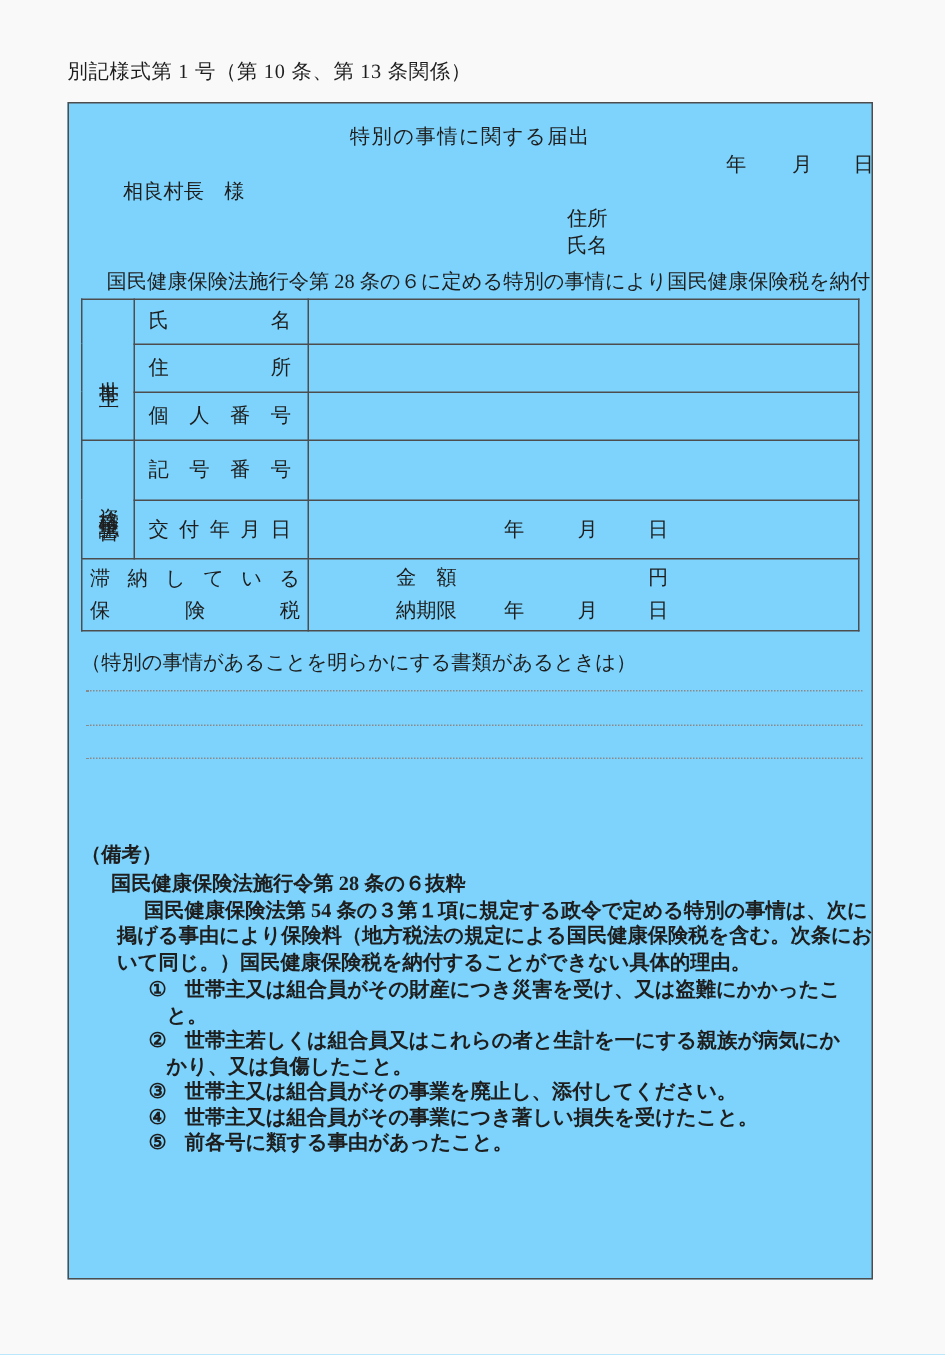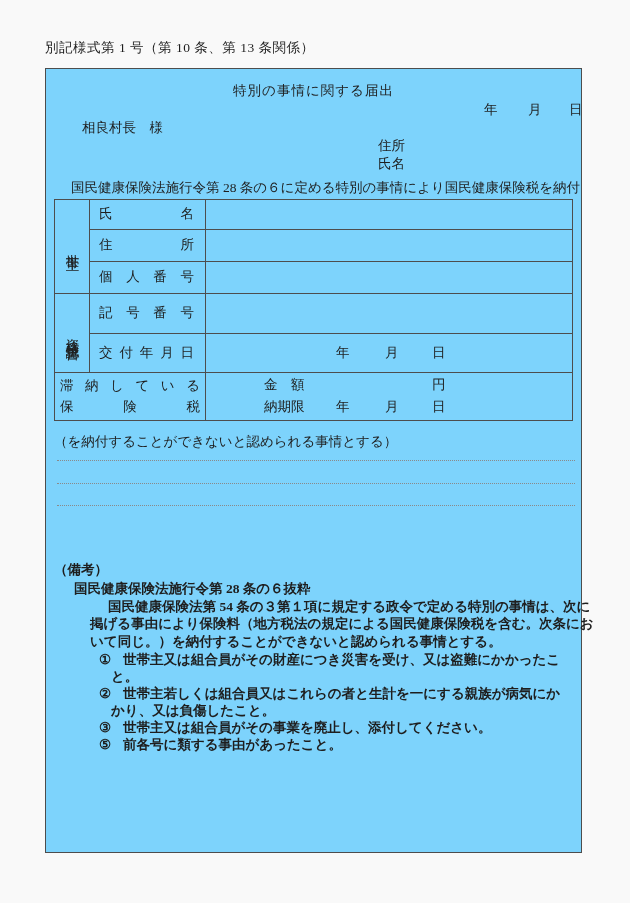--- a/index.html
+++ b/index.html
@@ -106,21 +106,21 @@
   .reason-line.l2 { height: 23px; }
   .reason-line.l3 { height: 22px; }
 
   .notes {
     margin-top: 54px;
     padding: 0 10px 0 8px;
     line-height: 19px;
     font-weight: bold;
   }
   .notes .indent1 { margin-left: 20px; }
-  .excerpt-body { margin-left: 36px; line-height: 17.5px; }
+  .excerpt-body { margin-left: 24px; line-height: 17.5px; }
   .excerpt-body .line { white-space: nowrap; }
   .excerpt-body .line.first { text-indent: 18px; }
   .ref-list { margin-top: 1px; }
   .ref-item {
     padding-left: 57px;
     text-indent: -12px;
     line-height: 17px;
   }
   .ref-item .num { margin-right: 12px; }
 </style>
@@ -244,45 +244,48 @@
             <span class="pos2 p16">納期限</span>
             <span class="pos2 p130">年</span>
             <span class="pos2 p180">月</span>
             <span class="pos2 p227">日</span>
           </div>
         </td>
       </tr>
     </tbody>
   </table>
 
-  <div class="reason-heading">（を納付することができないと認められる事情とする）</div>
+  <div class="reason-heading">（特別の事情があることを明らかにする書類があるときは）</div>
 
   <div class="reason-lines">
     <div class="reason-line l1"></div>
     <div class="reason-line l2"></div>
     <div class="reason-line l3"></div>
   </div>
 
   <div class="notes">
     <div>（備考）</div>
     <div class="indent1">国民健康保険法施行令第 28 条の６抜粋</div>
     <div class="excerpt-body">
       <div class="line first">国民健康保険法第 54 条の３第１項に規定する政令で定める特別の事情は、次に</div>
       <div class="line">掲げる事由により保険料（地方税法の規定による国民健康保険税を含む。次条にお</div>
-      <div class="line">いて同じ。）を納付することができないと認められる事情とする。</div>
+      <div class="line">いて同じ。）国民健康保険税を納付することができない具体的理由。</div>
     </div>
     <div class="ref-list">
       <div class="ref-item">
         <span class="num">①</span><span>世帯主又は組合員がその財産につき災害を受け、又は盗難にかかったこと。</span>
       </div>
       <div class="ref-item">
         <span class="num">②</span><span>世帯主若しくは組合員又はこれらの者と生計を一にする親族が病気にかかり、又は負傷したこと。</span>
       </div>
       <div class="ref-item">
         <span class="num">③</span><span>世帯主又は組合員がその事業を廃止し、添付してください。</span>
       </div>
       <div class="ref-item">
+        <span class="num">④</span><span>世帯主又は組合員がその事業につき著しい損失を受けたこと。</span>
+      </div>
+      <div class="ref-item">
         <span class="num">⑤</span><span>前各号に類する事由があったこと。</span>
       </div>
     </div>
   </div>
 
 </div>
 
 </body></html>

